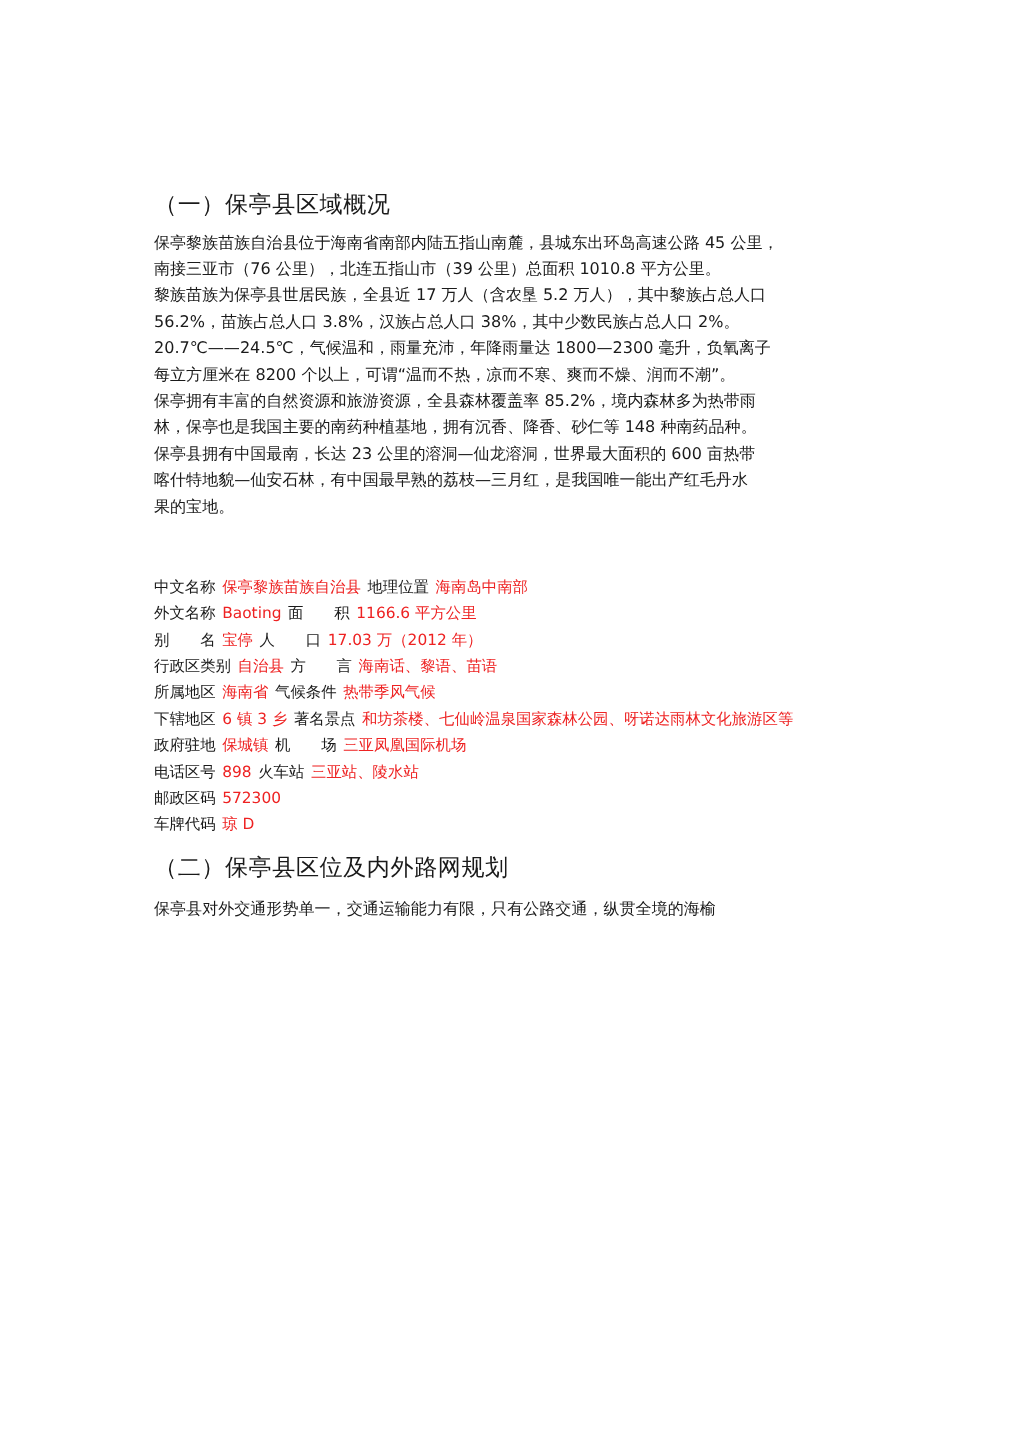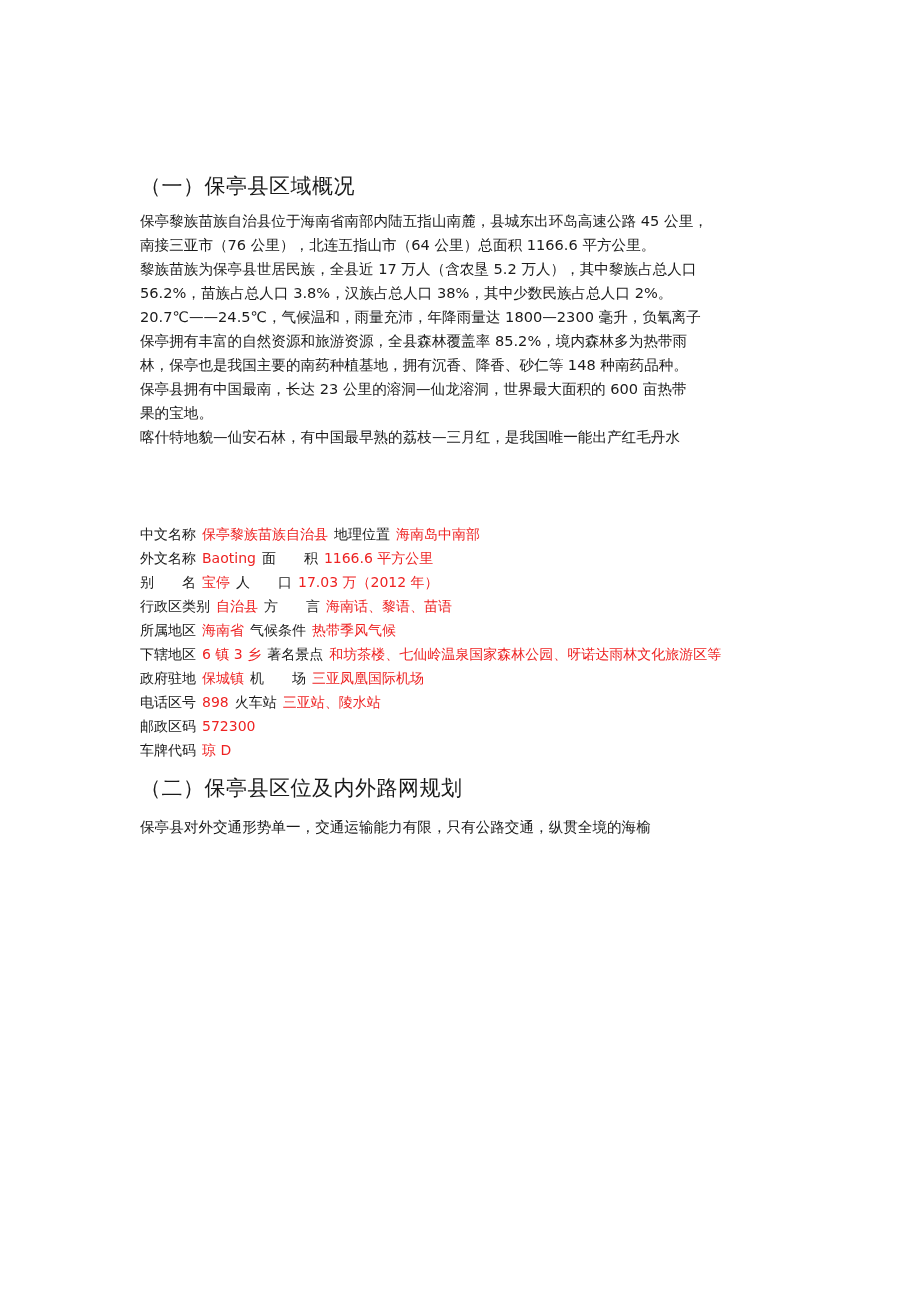--- a/index.html
+++ b/index.html
@@ -16,29 +16,30 @@
 </style>
 </head>
 <body>
 
 <div class="page">
 
   <div class="h2" style="top:172px;">（一）保亭县区域概况</div>
 
   <div class="para" style="top:209px;">
     <span class="ln">保亭黎族苗族自治县位于海南省南部内陆五指山南麓，县城东出环岛高速公路 45 公里，</span>
-    <span class="ln">南接三亚市（76 公里），北连五指山市（64 公里）总面积 1166.6 平方公里。</span>
+    <span class="ln">南接三亚市（76 公里），北连五指山市（39 公里）总面积 1010.8 平方公里。</span>
     <span class="ln">黎族苗族为保亭县世居民族，全县近 17 万人（含农垦 5.2 万人），其中黎族占总人口</span>
     <span class="ln">56.2%，苗族占总人口 3.8%，汉族占总人口 38%，其中少数民族占总人口 2%。</span>
     <span class="ln">20.7℃——24.5℃，气候温和，雨量充沛，年降雨量达 1800—2300 毫升，负氧离子</span>
+    <span class="ln">每立方厘米在 8200 个以上，可谓“温而不热，凉而不寒、爽而不燥、润而不潮”。</span>
     <span class="ln">保亭拥有丰富的自然资源和旅游资源，全县森林覆盖率 85.2%，境内森林多为热带雨</span>
     <span class="ln">林，保亭也是我国主要的南药种植基地，拥有沉香、降香、砂仁等 148 种南药品种。</span>
     <span class="ln">保亭县拥有中国最南，长达 23 公里的溶洞—仙龙溶洞，世界最大面积的 600 亩热带</span>
+    <span class="ln">喀什特地貌—仙安石林，有中国最早熟的荔枝—三月红，是我国唯一能出产红毛丹水</span>
     <span class="ln">果的宝地。</span>
-    <span class="ln">喀什特地貌—仙安石林，有中国最早熟的荔枝—三月红，是我国唯一能出产红毛丹水</span>
   </div>
 
   <div class="info">
     <span class="row">
       <span class="lbl">中文名称</span><span class="val" style="color: rgb(238, 34, 34);">保亭黎族苗族自治县</span><span class="lbl">地理位置</span><span class="val" style="color: rgb(238, 34, 34);">海南岛中南部</span>
     </span>
     <span class="row">
       <span class="lbl">外文名称</span><span class="val" style="color: rgb(238, 34, 34);">Baoting</span><span class="lbl">面　　积</span><span class="val" style="color: rgb(238, 34, 34);">1166.6 平方公里</span>
     </span>
     <span class="row">

